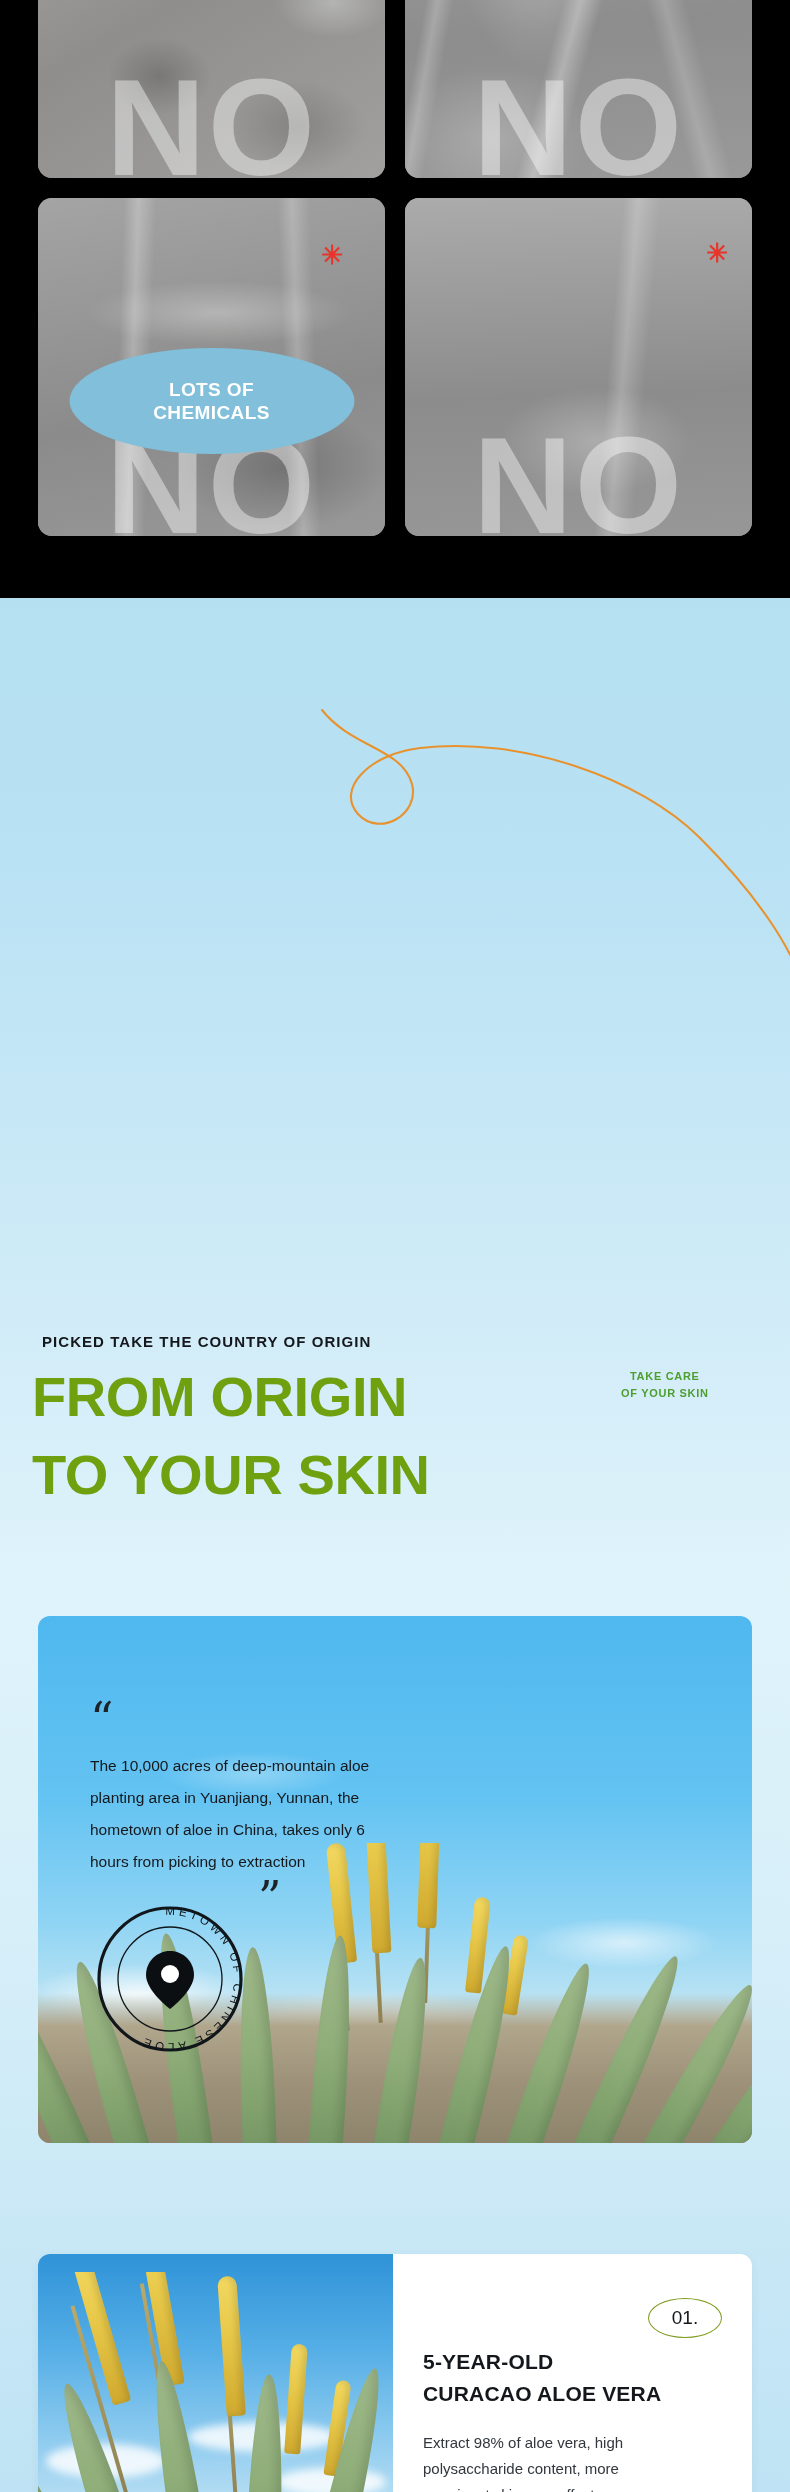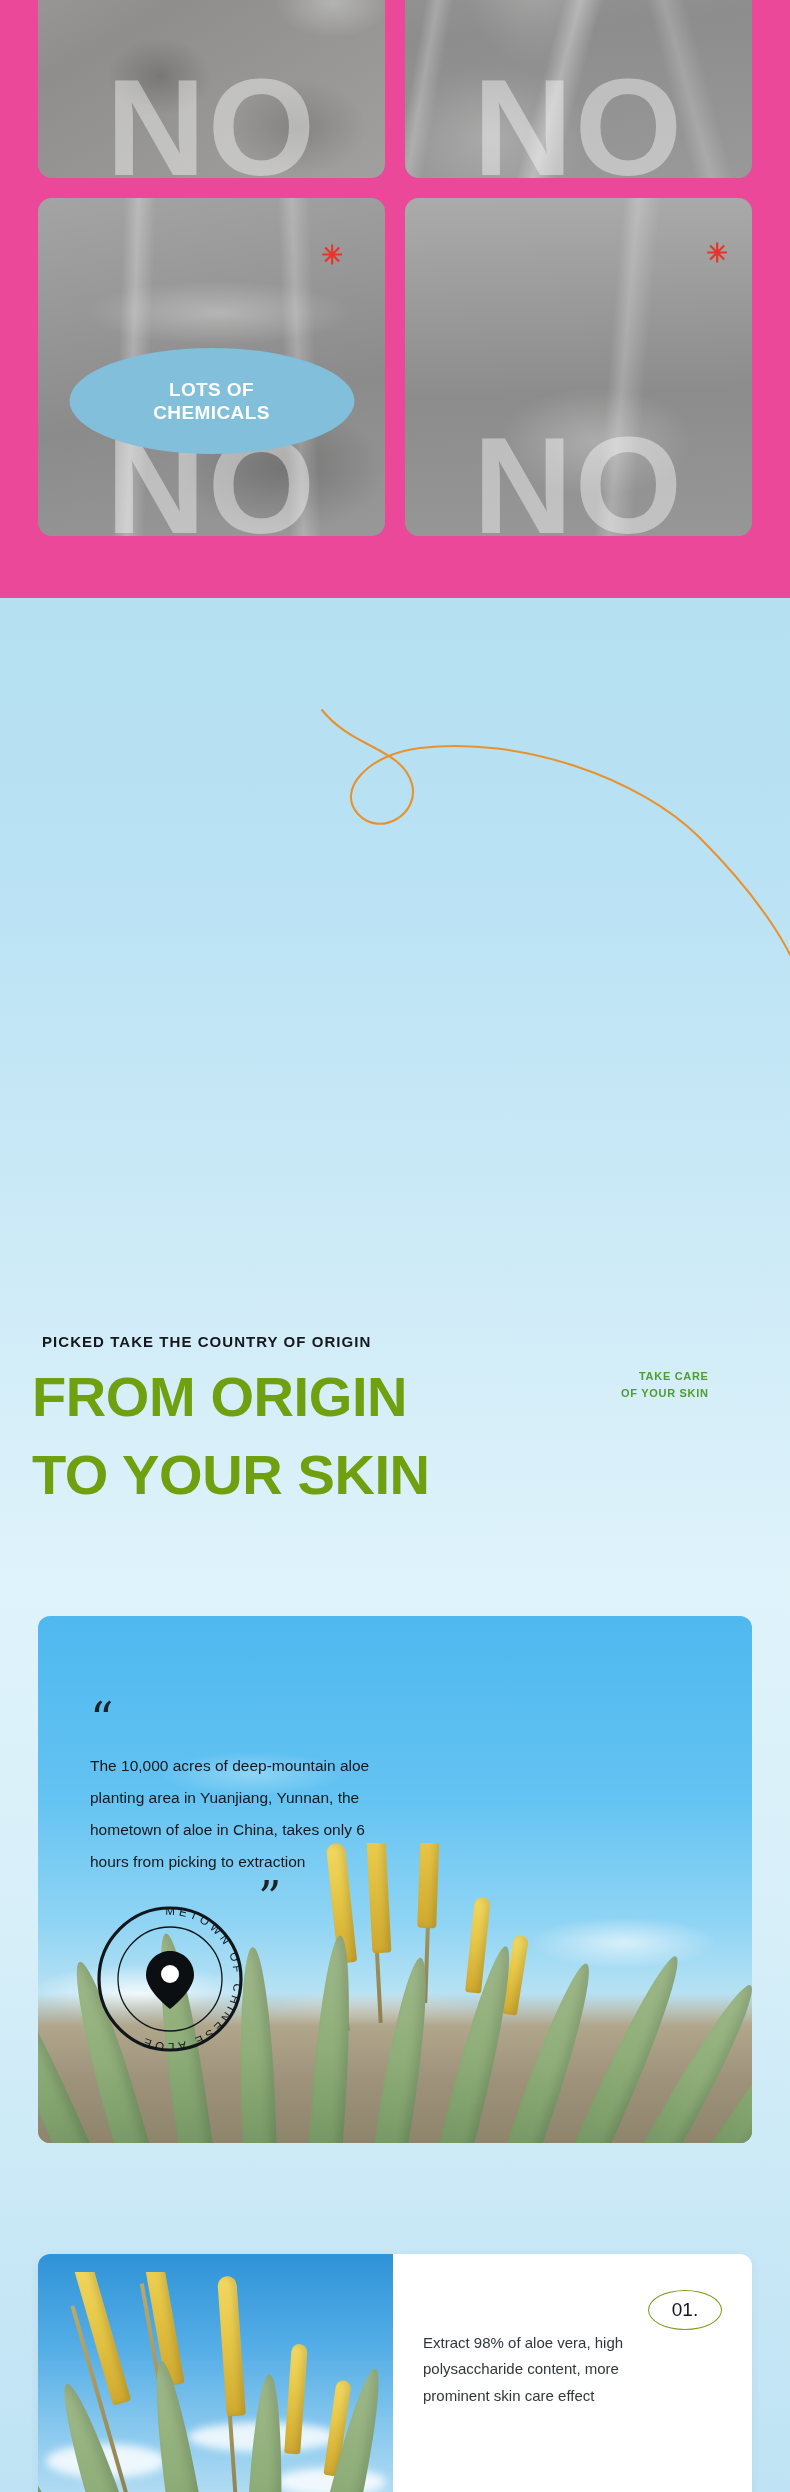--- a/index.html
+++ b/index.html
@@ -11,21 +11,21 @@
     height: 2492px;
     overflow: hidden;
     position: relative;
   }
 
   
   #no-section {
     position: relative;
     width: 790px;
     height: 598px;
-    background: #ec4899;
+    background: #000000;
     overflow: hidden;
   }
   .no-grid {
     position: absolute;
     left: 38px;
     top: -160px;
     width: 714px;
     display: grid;
     grid-template-columns: 347px 347px;
     grid-template-rows: 338px 338px;
@@ -153,21 +153,21 @@
     color: #6ea00f; line-height: .98;
   }
   .headline .l2 { display: block; margin-top: 23px; }
   .subline {
     position: absolute; left: 42px; top: 1050px;
     font-size: 15px; font-weight: 700; letter-spacing: 1.05px; color: #14181c;
   }
   .takecare {
     position: absolute; left: 621px; top: 770px;
     font-size: 11px; font-weight: 700; letter-spacing: .7px;
-    color: #4e9e2f; line-height: 1.55; text-align: right;
+    color: #4e9e2f; line-height: 1.55; text-align: center;
   }
 
   
   .hero-photo {
     position: absolute;
     left: 38px; top: 1018px;
     width: 714px; height: 527px;
     border-radius: 12px;
     overflow: hidden;
     background: linear-gradient(180deg,#4fb8ef 0%, #63c3f2 34%, #8fd4f4 58%, #c9e8f3 78%, #b9ae92 95%, #a79d84 100%);
@@ -236,21 +236,21 @@
     border-radius: 12px;
     overflow: hidden;
     background: #ffffff;
     display: flex;
     box-shadow: 0 2px 10px rgba(40,80,110,.07);
   }
   #card-01 { left: 38px; top: 1656px; }
   .card-img { width: 355px; height: 100%; position: relative; overflow: hidden; }
   .card-body { flex: 1; position: relative; padding: 56px 34px 0 30px; }
   .num-badge {
-    position: absolute; right: 30px; top: 36px;
+    position: absolute; right: 30px; top: 44px;
     width: 74px; height: 40px;
     border: 1.6px solid #7d9b1c;
     border-radius: 50%;
     display: flex; align-items: center; justify-content: center;
     font-size: 19px; color: #14181c; font-weight: 400;
   }
   .card-title {
     font-size: 21px; font-weight: 700; color: #14181c;
     line-height: 1.52; letter-spacing: .2px; margin-top: 36px;
   }
@@ -401,17 +401,21 @@
         <div class="leaf" style="left:32px;  transform:rotate(-28deg); height:258px;"></div>
         <div class="leaf" style="left:86px;  transform:rotate(-18deg); height:240px;"></div>
         <div class="leaf" style="left:146px; transform:rotate(-9deg);  height:254px;"></div>
         <div class="leaf" style="left:206px; transform:rotate(2deg);   height:238px;"></div>
         <div class="leaf" style="left:264px; transform:rotate(13deg);  height:250px;"></div>
         <div class="leaf" style="left:320px; transform:rotate(24deg);  height:234px;"></div>
       </div>
     </div>
     <div class="card-body">
       <div class="num-badge">01.</div>
+      <div class="card-title">
+        <div>5-YEAR-OLD</div>
+        <div>CURACAO ALOE VERA</div>
+      </div>
       <p class="card-desc">Extract 98% of aloe vera, high polysaccharide content, more prominent skin care effect</p>
     </div>
   </article>
 
 </section>
 
 </body></html>

